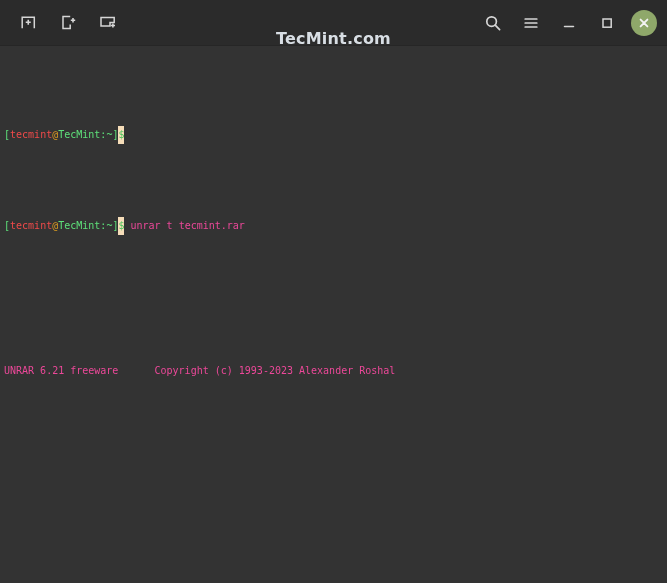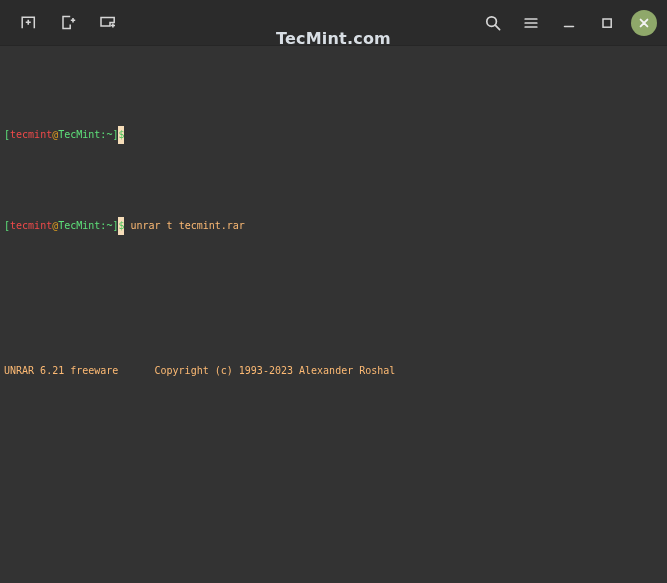--- a/index.html
+++ b/index.html
@@ -91,21 +91,21 @@
     line-height: 18.2px;
     color: #e8e8e8;
     white-space: pre;
     overflow: hidden;
   }
   .line { height: 18.2px; white-space: pre; }
   .blank { height: 18.2px; }
   .c-green   { color: #5ee07a; }
   .c-red     { color: #f04a4a; }
   .c-amber   { color: #d79a21; }
-  .c-white   { color: #fdba74; }
+  .c-white   { color: #ec4899; }
   .cursor-blk {
     background: #f6ddb9;
     color: #4fc35f;
     display: inline-block;
   }
   .col-cmd { display: inline-block; }
 </style>
 </head>
 <body>
 

